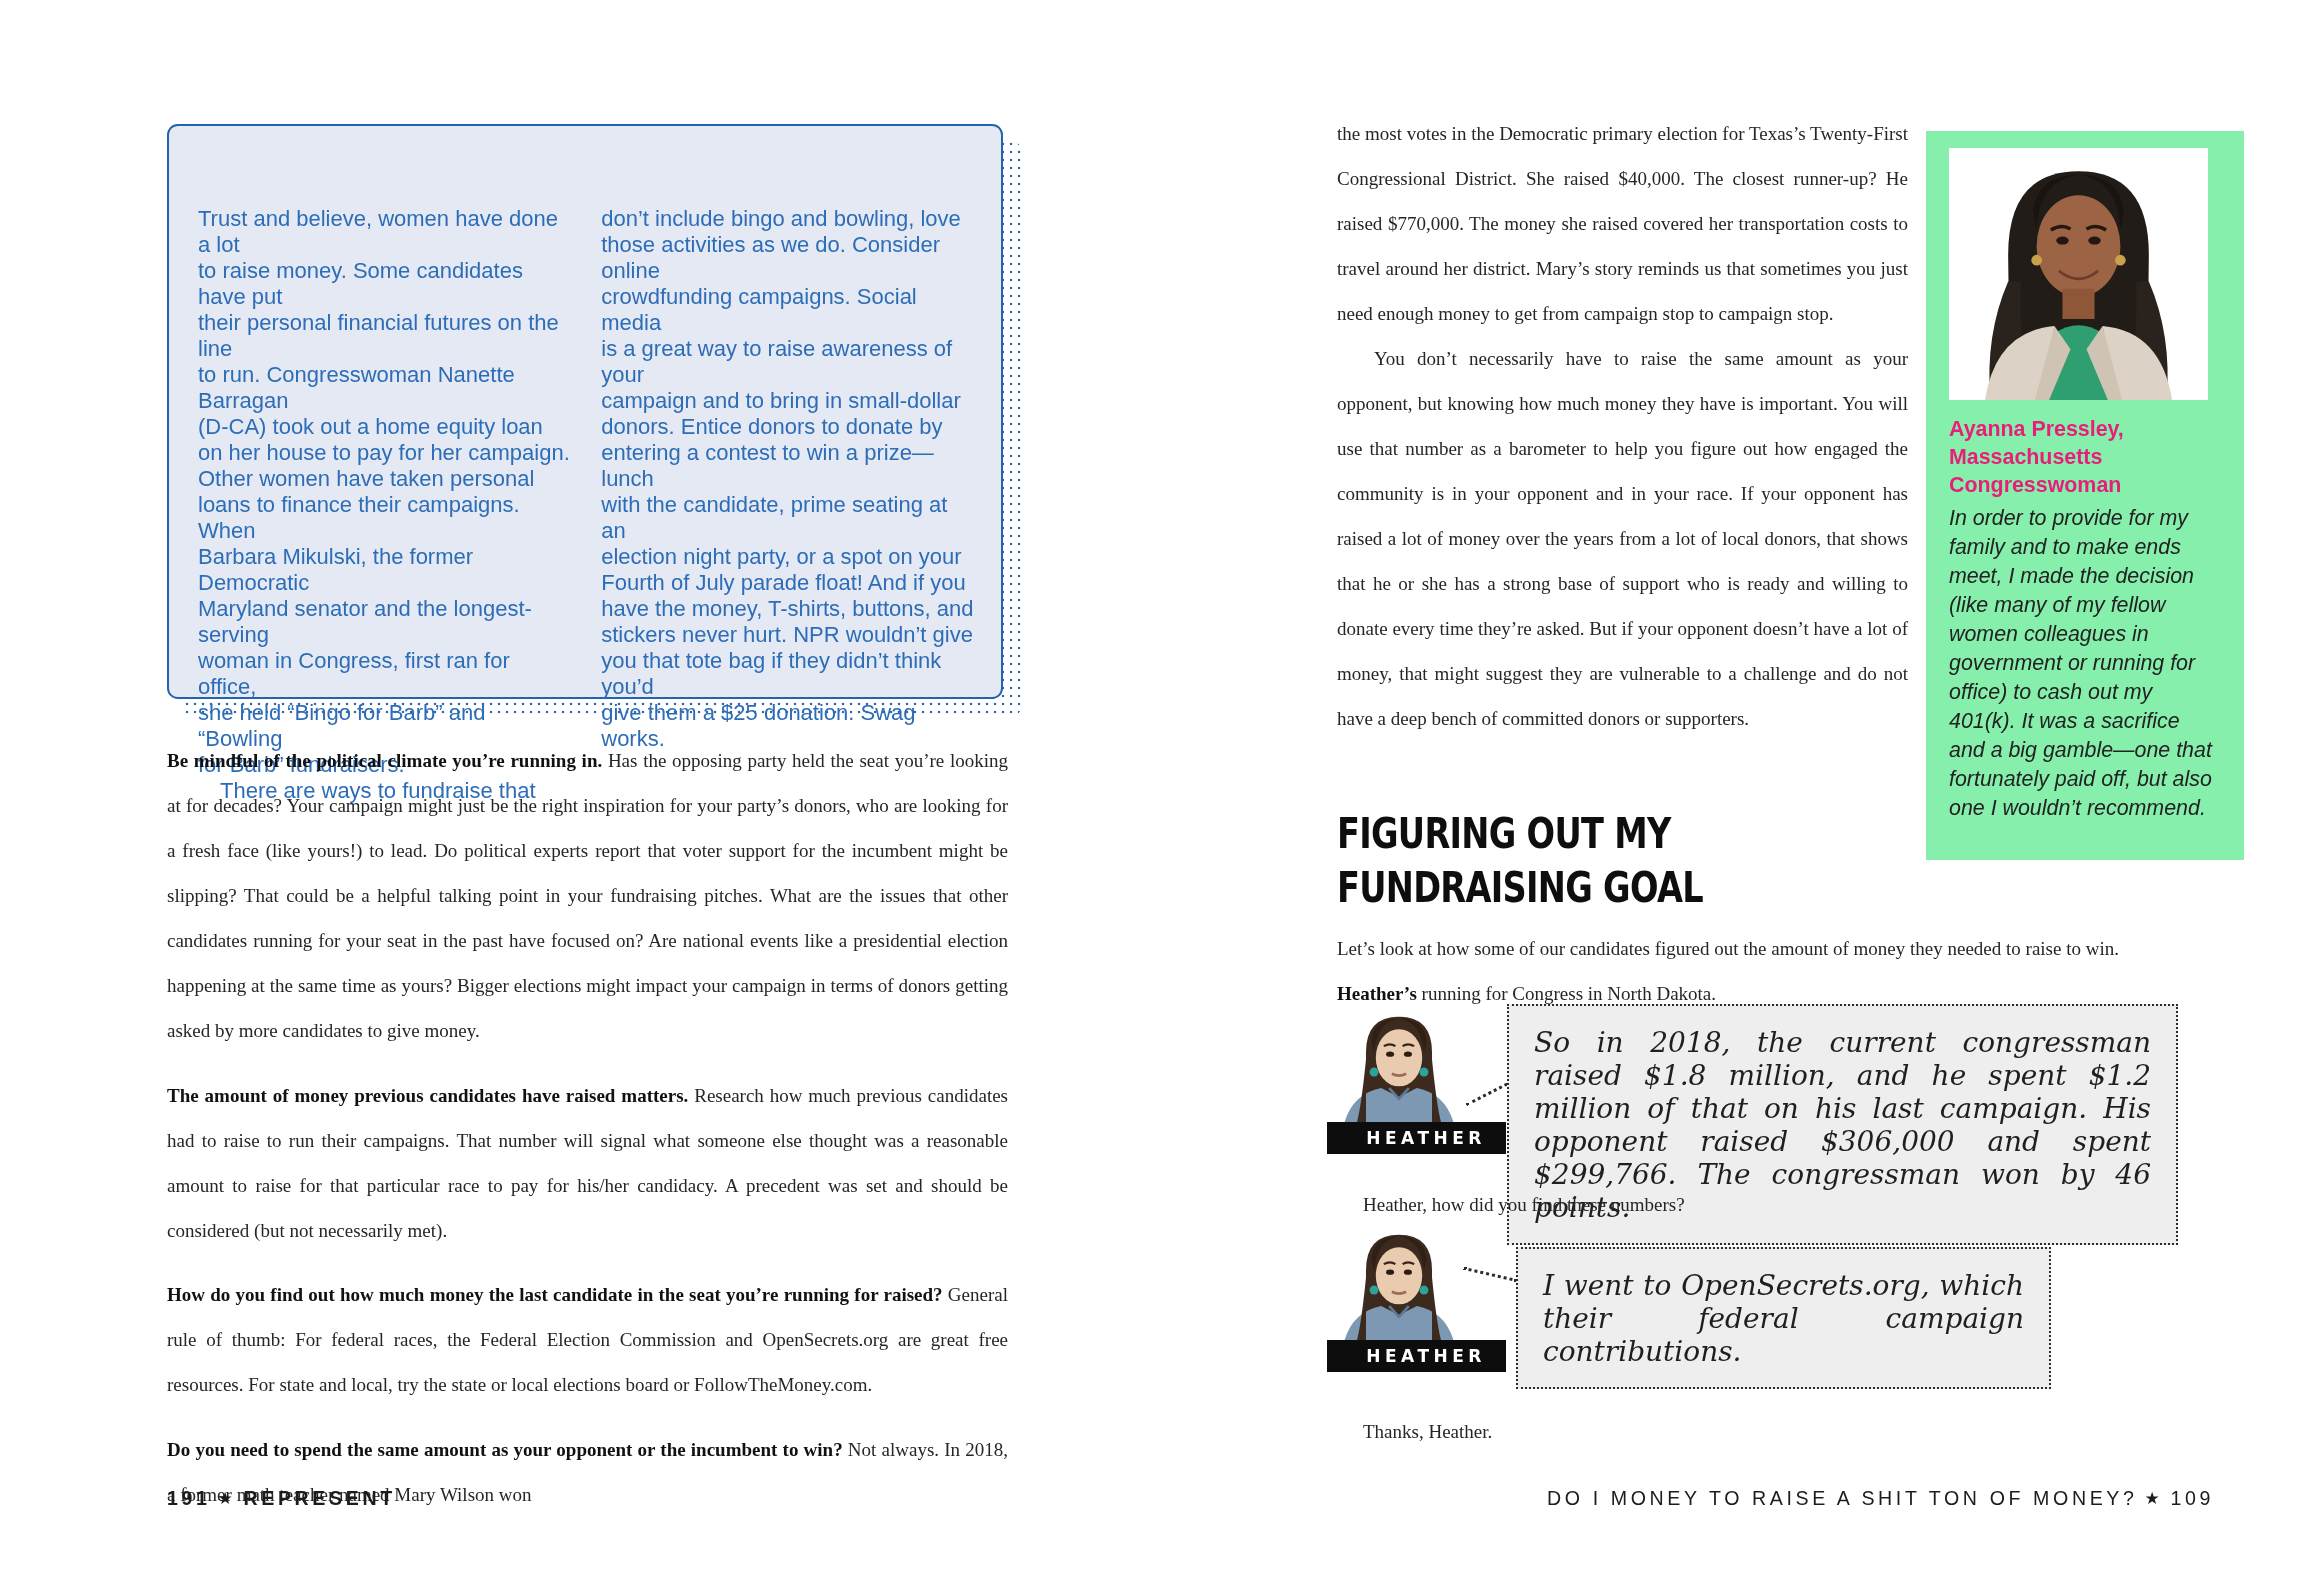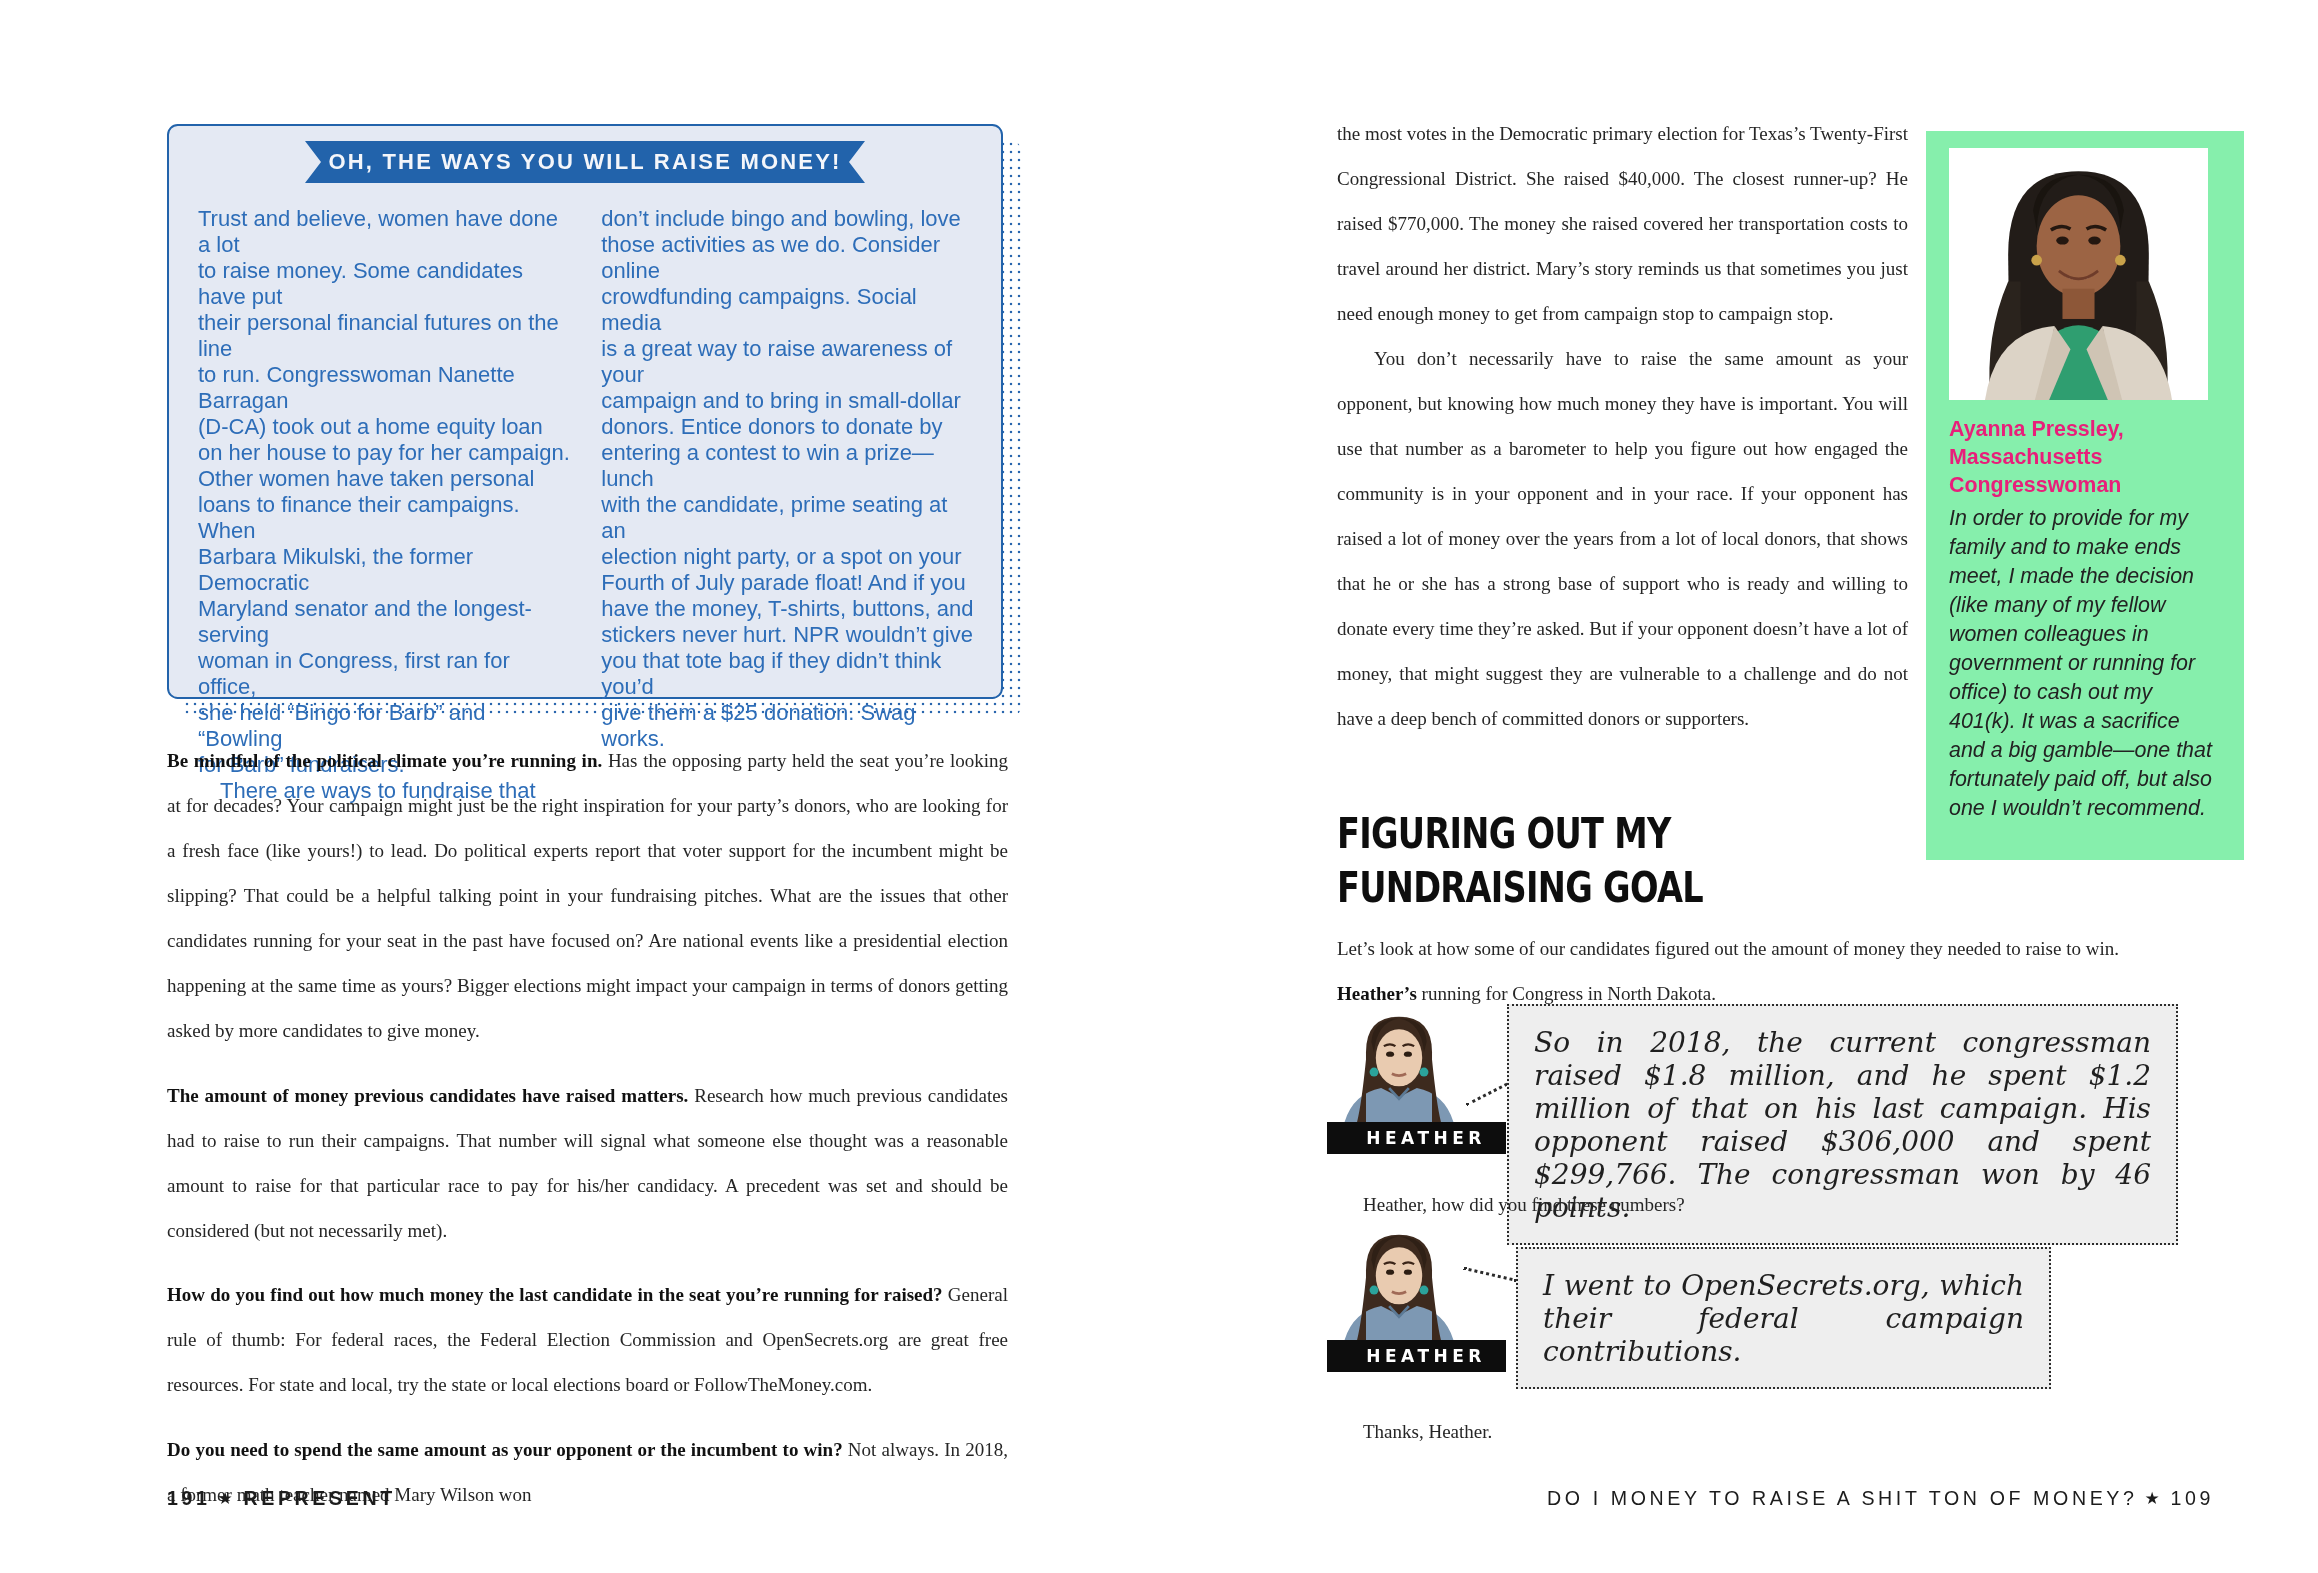--- a/index.html
+++ b/index.html
@@ -85,23 +85,20 @@
   }
   .footer b{font-weight:bold;}
   .star{font-size:17px;position:relative;top:-0.9px;padding:0 7.1px;}
 </style>
 </head>
 <body>
 
 <div class="abs box-dots"></div>
 
 <div class="abs callout-box">
-  <div class="ribbon">
-    <span>OH, THE WAYS YOU WILL RAISE MONEY!</span>
-  </div>
   <div class="callout-cols">
     <div class="callout-col">Trust and believe, women have done a lot
 to raise money. Some candidates have put
 their personal financial futures on the line
 to run. Congresswoman Nanette Barragan
 (D-CA) took out a home equity loan
 on her house to pay for her campaign.
 Other women have taken personal
 loans to finance their campaigns. When
 Barbara Mikulski, the former Democratic

